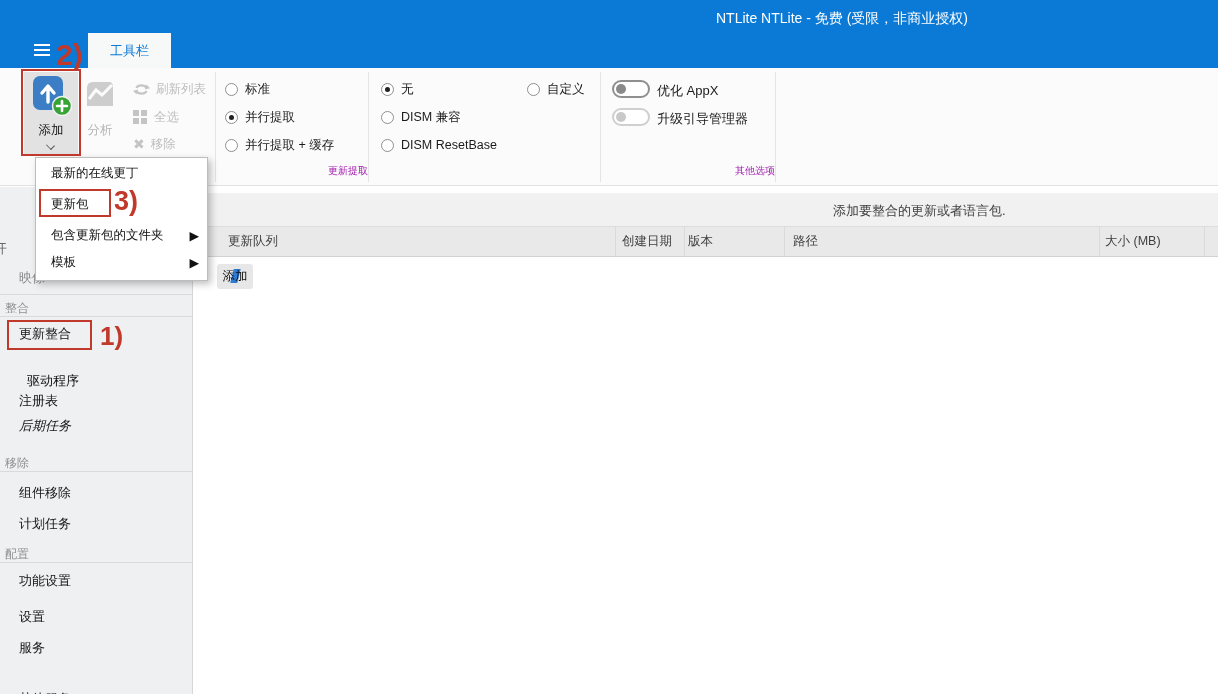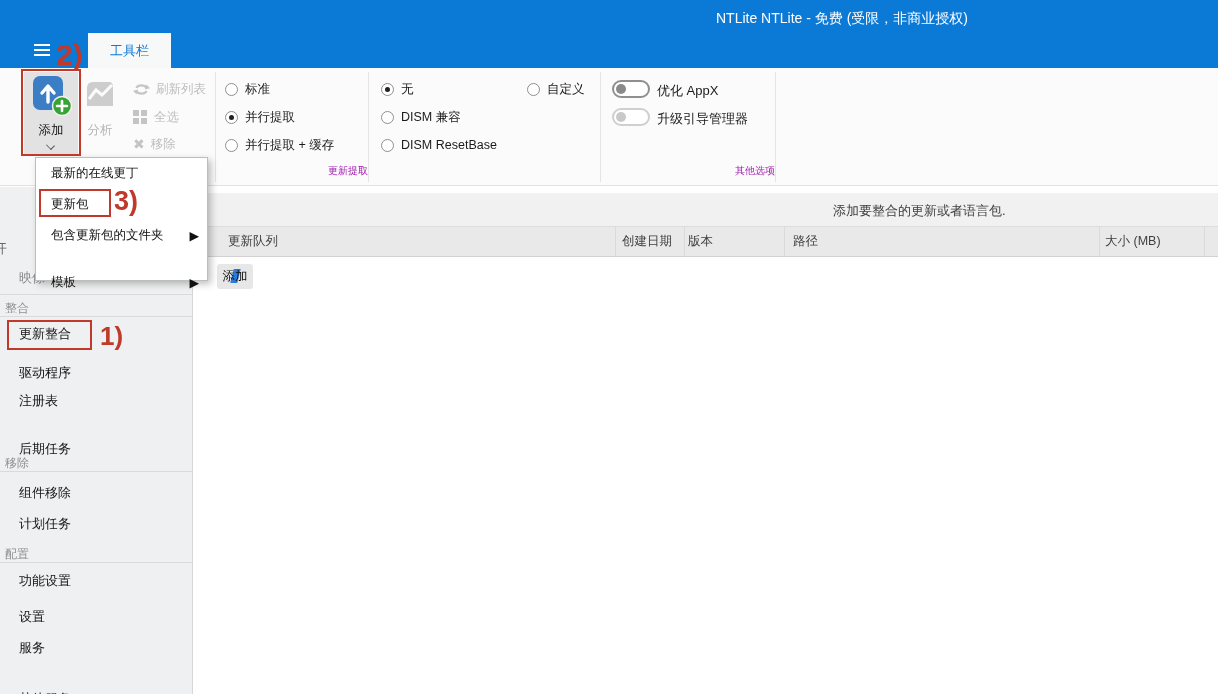--- a/index.html
+++ b/index.html
@@ -185,23 +185,23 @@
 
   <div class="a sidebar"></div>
   <div class="a frag"><span>开</span></div>
   <div class="a side-item" style="top:269px; color:#8a8a8a;">映像</div>
   <div class="a img-chev"></div>
   <div class="a side-div" style="top:294px;"></div>
 
   <div class="a side-sec" style="top:300px;">整合</div>
   <div class="a side-div" style="top:316px;"></div>
   <div class="a side-item" style="top:325px;">更新整合</div>
-  <div class="a side-item" style="top:364px;">驱动程序</div>
+  <div class="a side-item" style="top:372px;margin-left:8px;">驱动程序</div>
   <div class="a side-item" style="top:392px;">注册表</div>
-  <div class="a side-item" style="top:440px;">后期任务</div>
+  <div class="a side-item" style="top:417px;font-style:italic;">后期任务</div>
 
   <div class="a side-sec" style="top:455px;">移除</div>
   <div class="a side-div" style="top:471px;"></div>
   <div class="a side-item" style="top:484px;">组件移除</div>
   <div class="a side-item" style="top:515px;">计划任务</div>
 
   <div class="a side-sec" style="top:546px;">配置</div>
   <div class="a side-div" style="top:562px;"></div>
   <div class="a side-item" style="top:572px;">功能设置</div>
   <div class="a side-item" style="top:608px;">设置</div>
@@ -232,21 +232,21 @@
     <div class="mitem" style="top:0;">
       <span>最新的在线更丁</span>
     </div>
     <div class="mitem" style="top:31px;">
       <span>更新包</span>
     </div>
     <div class="mitem" style="top:62px;">
       <span>包含更新包的文件夹</span>
       <span class="marrow">▶</span>
     </div>
-    <div class="mitem" style="top:109px;text-align:right;">
+    <div class="mitem" style="top:89px;text-align:right;">
       <span>模板</span>
       <span class="marrow">▶</span>
     </div>
   </div>
 
   <div class="a redbox" style="left:21px; top:69px; width:60px; height:87px;"></div>
   <div class="a rednum" style="left:56px; top:38px; font-size:30px;">2)</div>
 
   <div class="a redbox" style="left:39px; top:189px; width:72px; height:28px;"></div>
   <div class="a rednum" style="left:114px; top:186px; font-size:27px;">3)</div>

